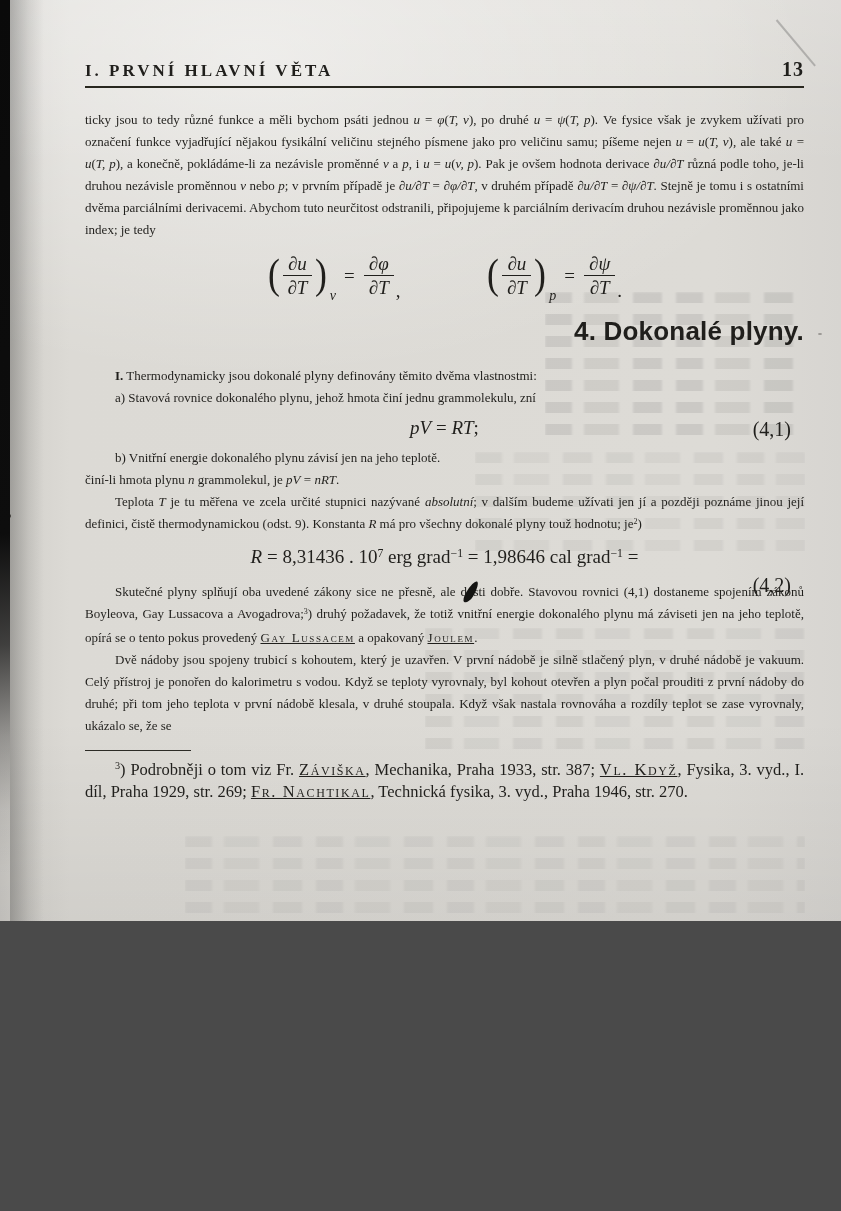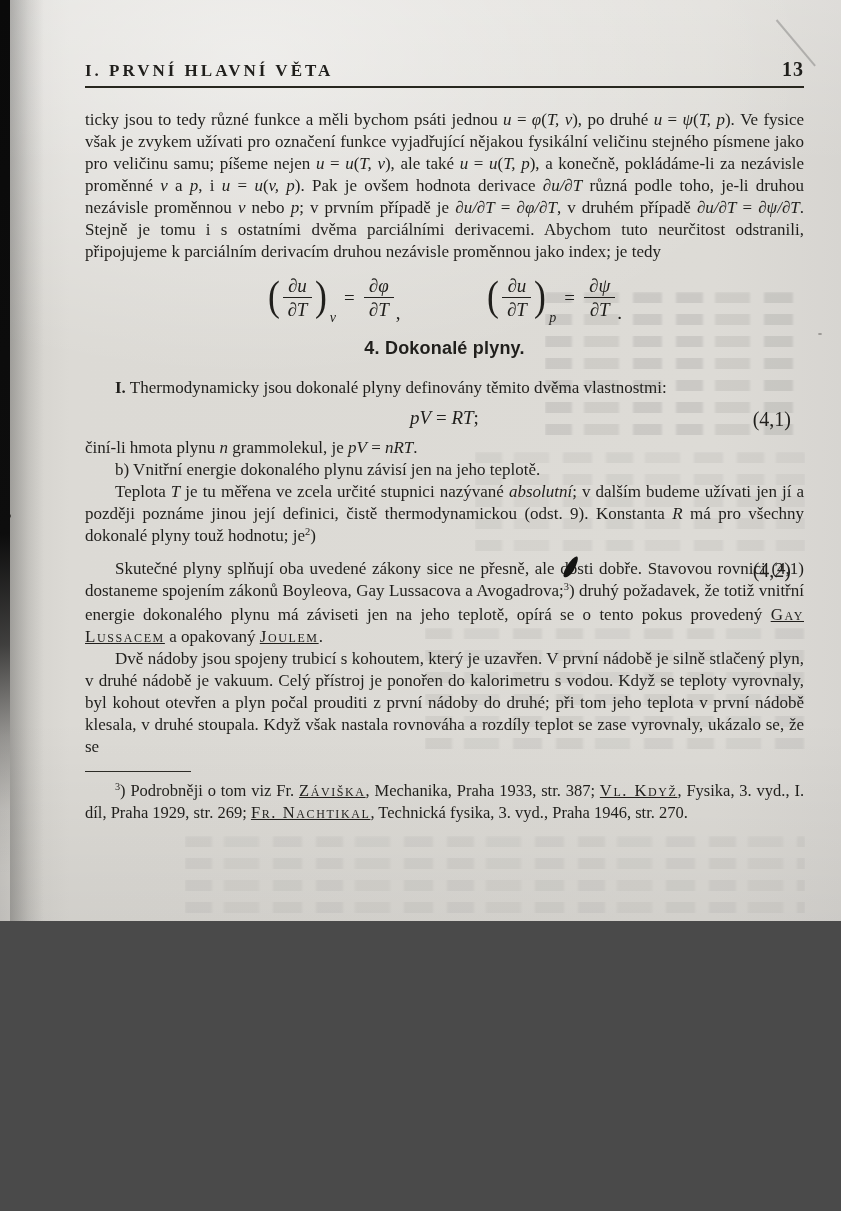--- a/index.html
+++ b/index.html
@@ -54,21 +54,21 @@
   .bz5{left:95px;top:1002px;width:690px;height:64px;opacity:.5;}
 
   
   .content{position:absolute;left:85px;top:58px;width:719px;z-index:2;}
 
   .runhead{display:flex;justify-content:space-between;align-items:baseline;font-weight:bold;}
   .runtitle{font-size:17px;letter-spacing:3px;}
   .pagenum{font-size:20px;letter-spacing:1px;}
   .headrule{border:0;border-top:2px solid #28271f;margin:5px 0 21px 0;}
 
-  p.body{font-size:17px;line-height:22px;text-align:justify;margin:0;}
+  p.body{font-size:13px;line-height:22px;text-align:justify;margin:0;}
   p.indent{text-indent:30px;}
   .it{font-style:italic;}
   .bd{font-weight:bold;}
   .sup{font-size:.62em;position:relative;top:-.5em;letter-spacing:0;}
   .sc{font-variant:small-caps;letter-spacing:1.6px;text-decoration:underline;}
 
   
   .blot{position:relative;}
   .blot::after{
     content:"";position:absolute;left:7px;top:-4px;width:8px;height:24px;
@@ -86,21 +86,21 @@
   .frac{display:inline-flex;flex-direction:column;text-align:center;line-height:1.12;font-style:italic;margin:0 2px;}
   .fnum{border-bottom:1.6px solid #201f1c;padding:0 5px 1px 5px;}
   .fden{padding-top:1px;}
   .bigparen{font-size:42px;font-weight:400;line-height:0;transform:scaleX(.85);position:relative;top:-2px;}
   .parsub{align-self:flex-end;font-style:italic;font-size:14px;margin:0 1px 0 2px;position:relative;top:5px;}
   .eqsign{margin:0 7px;}
   .eqtail{align-self:flex-end;position:relative;top:3px;}
 
   .section-heading{
     font-family:"Liberation Sans","DejaVu Sans",sans-serif;
-    font-weight:bold;font-size:18px;text-align:center;
+    font-weight:bold;font-size:26px;text-align:right;
     margin:17px 0 18px 0;letter-spacing:.2px;
   }
 
   
   .eqnum-row{position:relative;text-align:center;font-size:19px;margin:7px 0;line-height:24px;}
   .eqno{position:absolute;right:13px;top:1px;font-size:20px;}
 
   .gas-eq{margin:8px 0 9px 0;}
 
   
@@ -163,31 +163,35 @@
           <span class="fnum">∂ψ</span>
           <span class="fden">∂T</span>
         </span>
         <span class="eqtail">.</span>
       </span>
     </div>
 
     <div class="section-heading">4. Dokonalé plyny.</div>
 
     <p class="body indent"><span class="bd">I.</span><span> Thermodynamicky jsou dokonalé plyny definovány těmito dvěma vlastnostmi:</span></p>
+    <p class="body indent"><span>a) Stavová rovnice dokonalého plynu, jehož hmota činí jednu grammolekulu, zní</span></p>
 
     <div class="eqnum-row">
       <span><span class="it">pV</span><span> = </span><span class="it">RT</span><span>;</span></span>
       <span class="eqno">(4,1)</span>
     </div>
 
+    <p class="body indent"><span>b) Vnitřní energie dokonalého plynu závisí jen na jeho teplotě.</span></p>
     <p class="body"><span>činí-li hmota plynu </span><span class="it">n</span><span> grammolekul, je </span><span class="it">pV</span><span> = </span><span class="it">nRT</span><span>.</span></p>
-    <p class="body indent"><span>b) Vnitřní energie dokonalého plynu závisí jen na jeho teplotě.</span></p>
     <p class="body indent"><span>Teplota </span><span class="it">T</span><span> je tu měřena ve zcela určité stupnici nazývané </span><span class="it">absolutní</span><span>; v dalším budeme užívati jen jí a později poznáme jinou její definici, čistě thermodynamickou (odst. 9). Konstanta </span><span class="it">R</span><span> má pro všechny dokonalé plyny touž hodnotu; je</span><span class="sup">2</span><span>)</span></p>
 
     <div class="gas-eq">
+      <div class="eqnum-row" style="margin:0">
+        <span><span class="it">R</span><span> = 8,31436 . 10</span><span class="sup">7</span><span> erg grad</span><span class="sup">−1</span><span> = 1,98646 cal grad</span><span class="sup">−1</span><span> =</span></span>
+      </div>
       <div class="eqnum-row" style="margin:0">
         <span class="eqno">(4,2)</span>
       </div>
     </div>
 
     <p class="body indent"><span>Skutečné plyny splňují oba uvedené zákony sice ne přesně, ale </span><span class="blot">dosti</span><span> dobře. Stavovou rovnici (4,1) dostaneme spojením zákonů Boyleova, Gay Lussacova a Avogadrova;</span><span class="sup">3</span><span>) druhý požadavek, že totiž vnitřní energie dokonalého plynu má záviseti jen na jeho teplotě, opírá se o tento pokus provedený </span><span class="sc">Gay Lussacem</span><span> a opakovaný </span><span class="sc">Joulem</span><span>.</span></p>
     <p class="body indent"><span>Dvě nádoby jsou spojeny trubicí s kohoutem, který je uzavřen. V první nádobě je silně stlačený plyn, v druhé nádobě je vakuum. Celý přístroj je ponořen do kalorimetru s vodou. Když se teploty vyrovnaly, byl kohout otevřen a plyn počal prouditi z první nádoby do druhé; při tom jeho teplota v první nádobě klesala, v druhé stoupala. Když však nastala rovnováha a rozdíly teplot se zase vyrovnaly, ukázalo se, že se</span></p>
 
     <hr class="fnrule">
     <p class="footnote"><span class="sup">3</span><span>) Podrobněji o tom viz Fr. </span><span class="sc">Záviška</span><span>, Mechanika, Praha 1933, str. 387; </span><span class="sc">Vl. Když</span><span>, Fysika, 3. vyd., I. díl, Praha 1929, str. 269; </span><span class="sc">Fr. Nachtikal</span><span>, Technická fysika, 3. vyd., Praha 1946, str. 270.</span></p>

